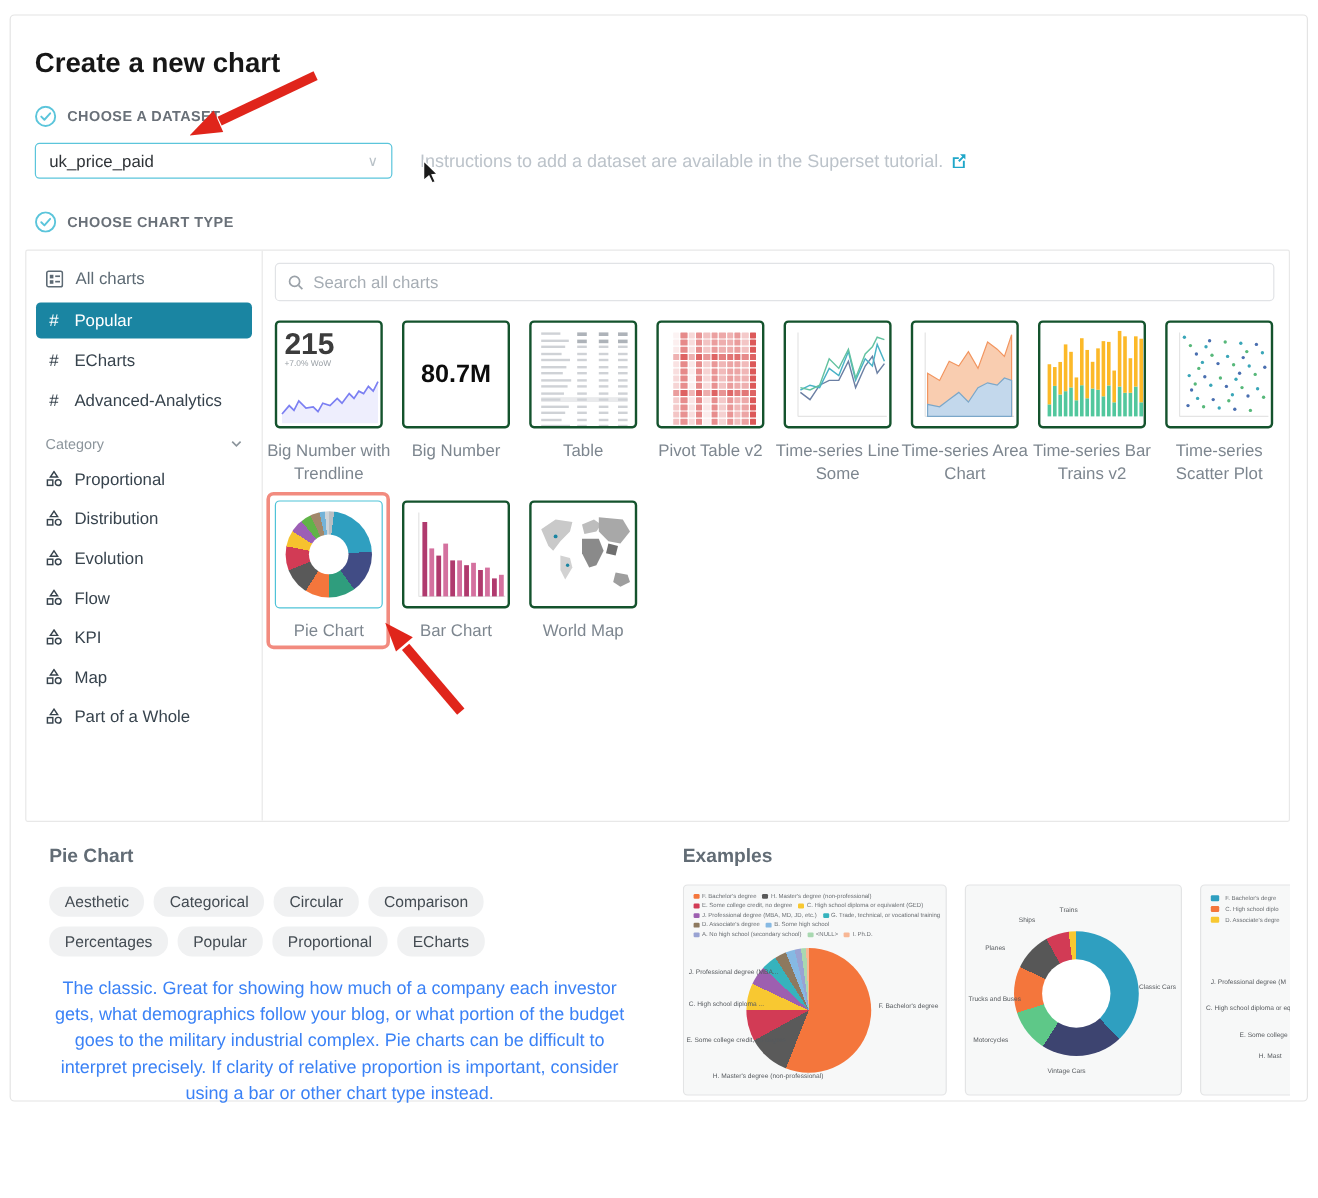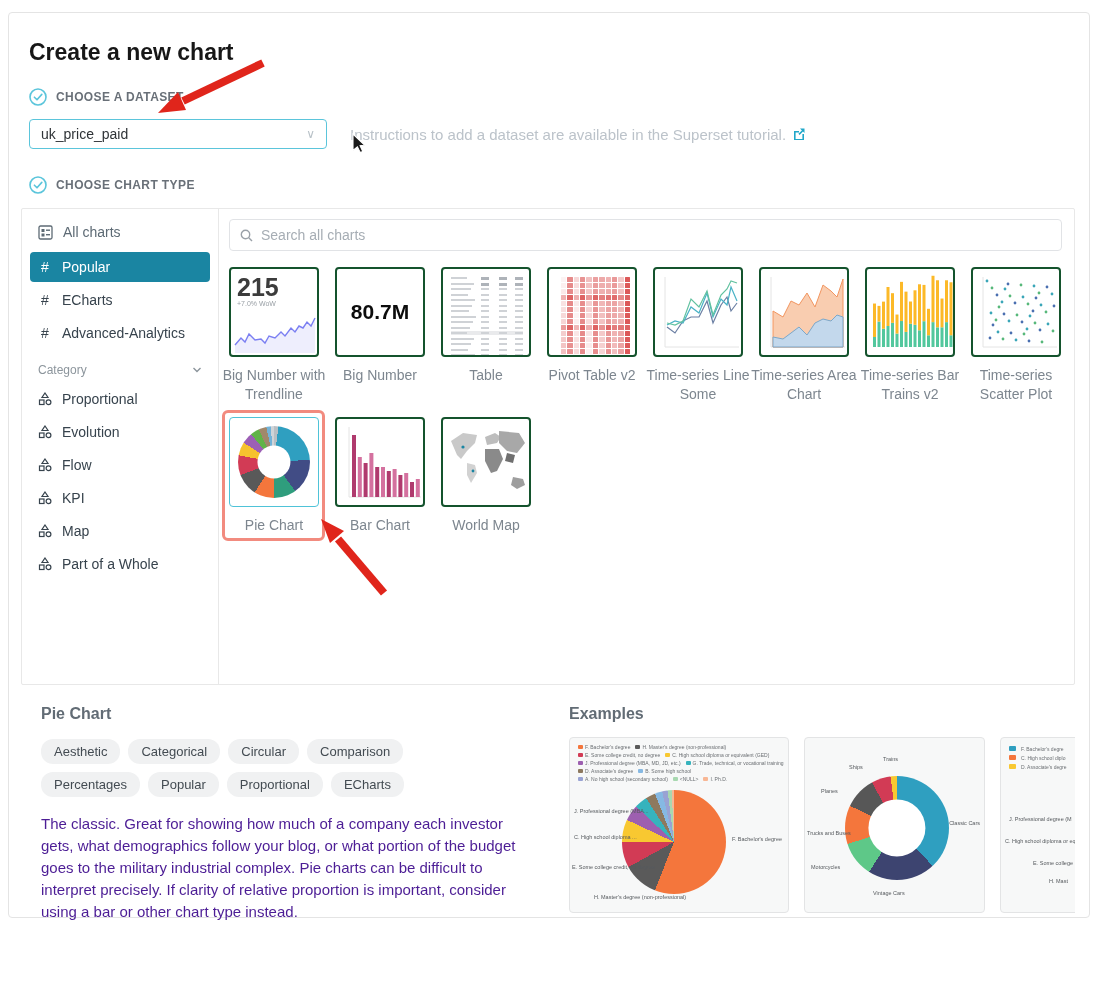--- a/index.html
+++ b/index.html
@@ -68,21 +68,21 @@
   .table-rows { position:absolute; inset:7px 6px 6px 8px; }
   .table-rows .tr { position:relative; height:4px; margin-bottom:1.5px; }
   .table-rows .tr i { position:absolute; top:1px; height:2.4px; background:#cfd2d6; display:block; }
 
   
   .details { display:flex; padding:20px 0 0 20px; }
   .det-left { width:508px; flex:none; }
   .det-title { font-size:16px; font-weight:700; color:#626c75; }
   .tags { display:flex; flex-wrap:wrap; gap:8px; width:450px; margin-top:16px; }
   .tag { background:#f0f1f2; border-radius:12px; padding:5px 13px; font-size:13px; color:#434b52; white-space:nowrap; }
-  .det-desc { margin-top:16px; width:484px; font-size:15px; line-height:22px; color:#4c1d95; }
+  .det-desc { margin-top:16px; width:484px; font-size:15px; line-height:22px; color:#3b82f6;text-align:center; }
 
   .det-right { flex:1; overflow:hidden; margin-left:20px; }
   .examples-strip { display:flex; gap:15px; margin-top:14px; width:700px; }
   .example-box { height:176px; background:#f7f8f8; border:1px solid #e3e4e5; border-radius:4px; flex:none; position:relative; overflow:hidden; }
   .ex1 { width:220px; } .ex2 { width:181px; } .ex3 { width:220px; }
   .mini-legend { display:flex; flex-wrap:wrap; column-gap:5px; row-gap:2px; padding:6px 4px 0 8px; }
   .mini-legend .li { display:flex; align-items:center; gap:2px; }
   .mini-legend .sw { width:5px; height:4px; border-radius:1px; flex:none; }
   .mini-legend .lt { font-size:5px; color:#6b6f73; white-space:nowrap; }
   .legend-col { display:flex; flex-direction:column; gap:3px; padding:8px 0 0 8px; }
@@ -166,20 +166,28 @@
               <path d="M1.5 3 L5 6.5 L8.5 3" fill="none" stroke="#8c959c" stroke-width="1.4"></path>
             </svg>
         </div>
         <div class="sb-item">
           <svg class="cat-icon" viewBox="0 0 14 14">
               <path d="M7 1 L10 5.5 H4 Z" fill="none" stroke="#37434d" stroke-width="1.2"></path>
               <rect x="1.5" y="8" width="4.5" height="4.5" fill="none" stroke="#37434d" stroke-width="1.2"></rect>
               <circle cx="10.5" cy="10.2" r="2.4" fill="none" stroke="#37434d" stroke-width="1.2"></circle>
             </svg>
           <span>Proportional</span>
+        </div>
+        <div class="sb-item">
+          <svg class="cat-icon" viewBox="0 0 14 14">
+              <path d="M7 1 L10 5.5 H4 Z" fill="none" stroke="#37434d" stroke-width="1.2"></path>
+              <rect x="1.5" y="8" width="4.5" height="4.5" fill="none" stroke="#37434d" stroke-width="1.2"></rect>
+              <circle cx="10.5" cy="10.2" r="2.4" fill="none" stroke="#37434d" stroke-width="1.2"></circle>
+            </svg>
+          <span>Distribution</span>
         </div>
         <div class="sb-item">
           <svg class="cat-icon" viewBox="0 0 14 14">
               <path d="M7 1 L10 5.5 H4 Z" fill="none" stroke="#37434d" stroke-width="1.2"></path>
               <rect x="1.5" y="8" width="4.5" height="4.5" fill="none" stroke="#37434d" stroke-width="1.2"></rect>
               <circle cx="10.5" cy="10.2" r="2.4" fill="none" stroke="#37434d" stroke-width="1.2"></circle>
             </svg>
           <span>Evolution</span>
         </div>
         <div class="sb-item">

